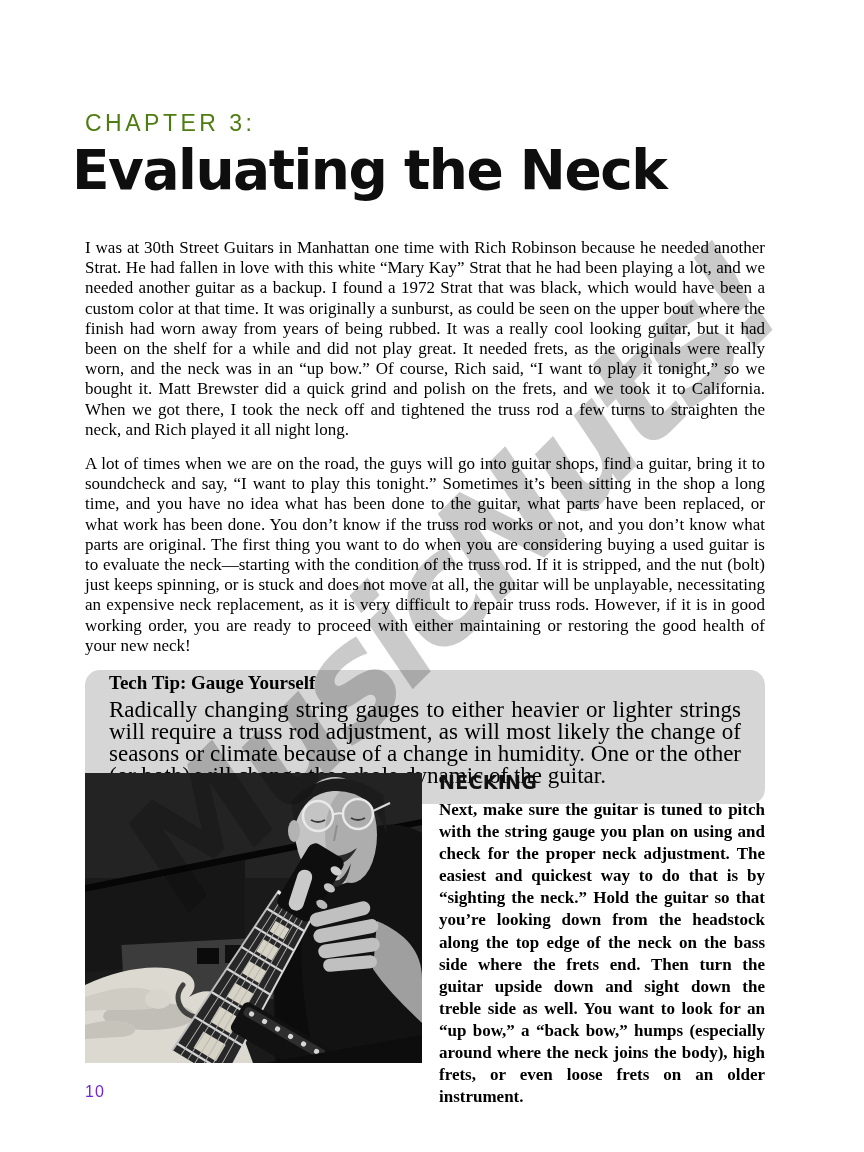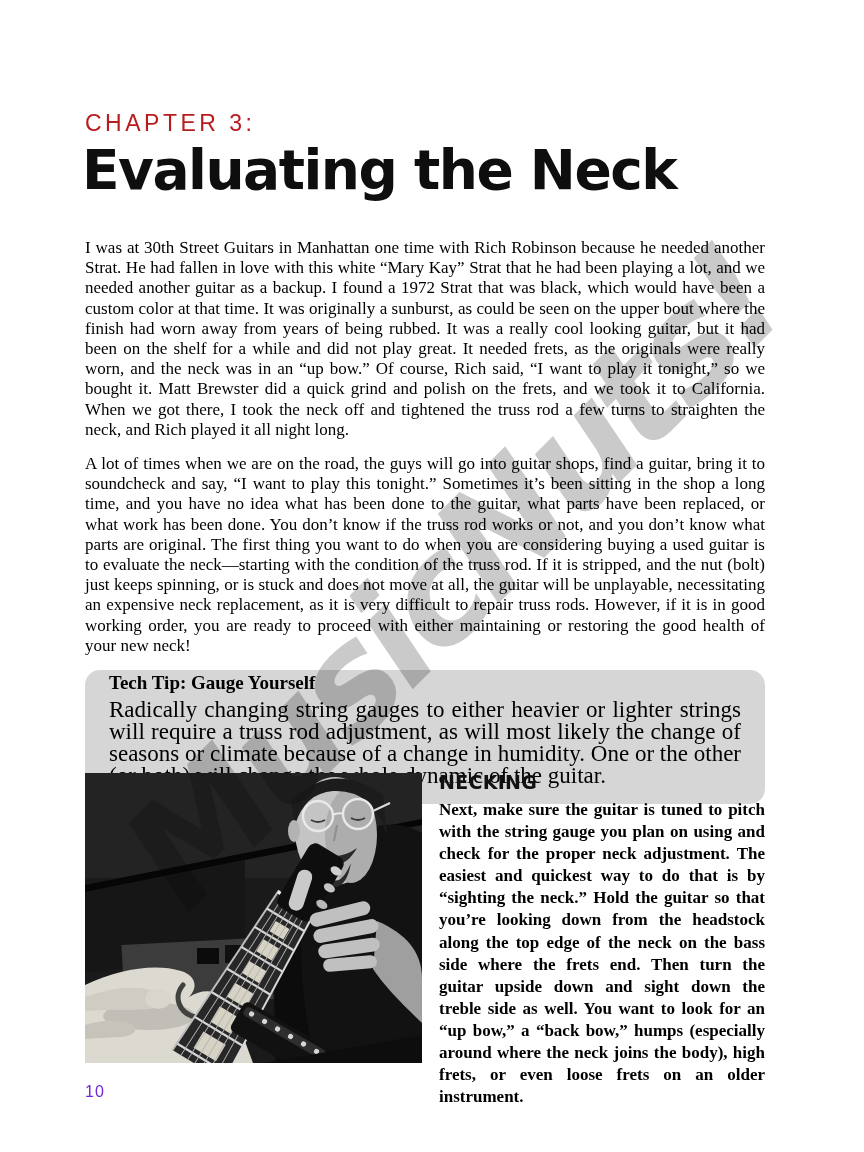--- a/index.html
+++ b/index.html
@@ -3,24 +3,24 @@
 <meta charset="utf-8">
 <style>
   html,body{margin:0;padding:0;background:#ffffff;}
   .page{
     position:relative;width:864px;height:1152px;background:#ffffff;
     overflow:hidden;font-family:"Liberation Serif",serif;color:#000;
   }
   .kicker{
     position:absolute;left:85px;top:110px;
     font-family:"Liberation Sans",sans-serif;font-weight:400;
-    font-size:23px;letter-spacing:3.5px;color:#b91c1c;
+    font-size:23px;letter-spacing:3.5px;color:#4d7c0f;
   }
   .main-title{
-    position:absolute;left:82px;top:138px;
+    position:absolute;left:72px;top:138px;
     font-family:"DejaVu Sans",sans-serif;font-weight:bold;
     font-size:55px;letter-spacing:-1.5px;color:#0e0e0e;white-space:nowrap;
   }
   .body-col{
     position:absolute;left:85px;top:238px;width:680px;
   }
   .para{
     font-size:17px;line-height:20.2px;text-align:justify;margin:0 0 14px 0;
   }
   .tip-box{

